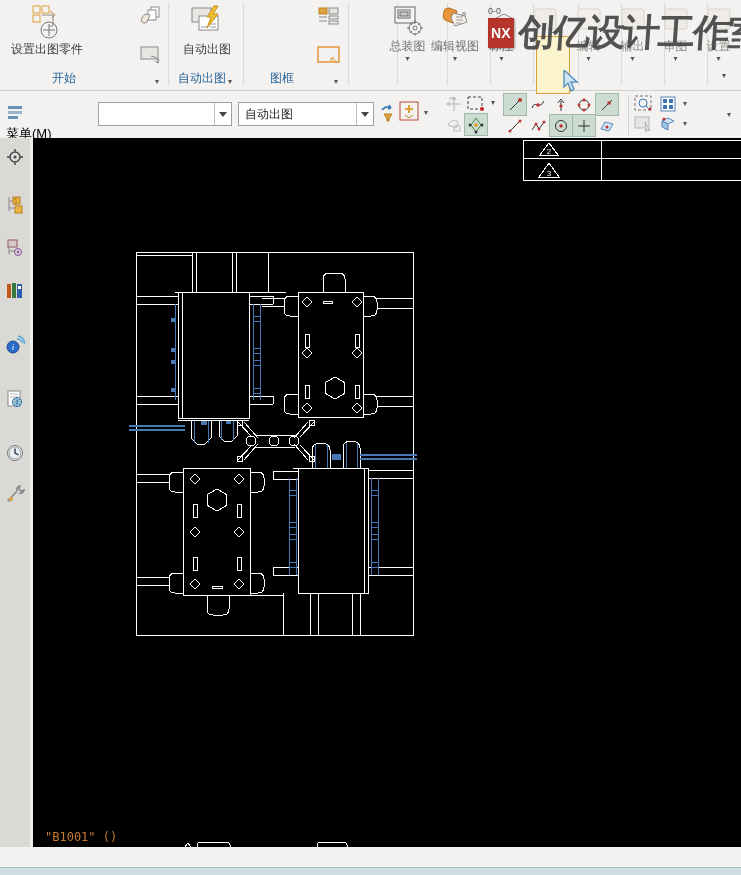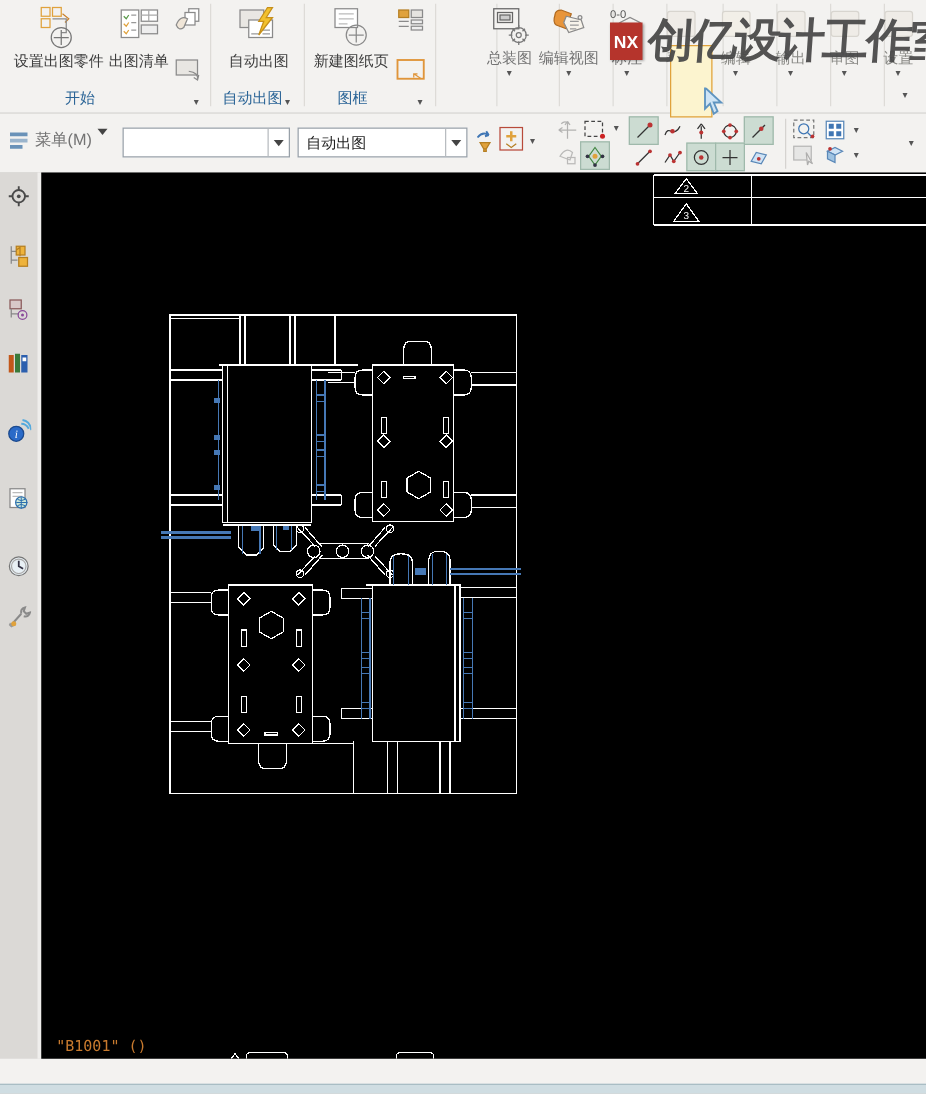--- a/index.html
+++ b/index.html
@@ -23,21 +23,21 @@
 
   
   #watermark{position:absolute;left:476px;top:6px;height:54px;right:0;display:flex;align-items:center;z-index:40;pointer-events:none;padding-left:12px;}
   #wm-logo{width:28px;height:30px;background:#b5342c;color:#fff;font-weight:bold;font-size:14px;display:flex;align-items:center;justify-content:center;box-shadow:1px 1px 2px rgba(0,0,0,.35);}
   #wm-text{font-family:"Liberation Serif",serif;font-weight:bold;font-size:37px;color:#474747;letter-spacing:-2px;transform:skewX(-4deg);white-space:nowrap;opacity:.93;margin-left:4px;overflow:hidden;}
 
   #cursor{position:absolute;left:560px;top:70px;z-index:60;}
 
   
   #toolbar2{position:absolute;left:0;top:91px;width:741px;height:47px;background:#f3f2f0;border-bottom:1px solid #c8c6c3;}
-  #menu-btn{position:absolute;left:6px;top:12px;display:flex;align-items:flex-start;gap:4px;font-size:13px;color:#737373;}
+  #menu-btn{position:absolute;left:6px;top:12px;display:flex;align-items:flex-start;gap:4px;font-size:13px;color:#000000;flex-direction:column;}
   .combo{position:absolute;top:11px;height:22px;background:#fff;border:1px solid #98a0a8;display:flex;align-items:center;}
   .combo .val{flex:1;font-size:12px;color:#222;padding-left:6px;white-space:nowrap;overflow:hidden;}
   .combo .cbar{width:16px;height:100%;border-left:1px solid #b8bcc0;display:flex;align-items:center;justify-content:center;}
   .tri{width:0;height:0;border-left:4px solid transparent;border-right:4px solid transparent;border-top:5px solid #444;}
   .t2i{position:absolute;width:20px;height:20px;display:flex;align-items:center;justify-content:center;}
   .snapcell{position:absolute;width:22px;height:21px;display:flex;align-items:center;justify-content:center;border:1px solid transparent;}
   .snapcell.sel{background:#ccdcd2;border:1px solid #9fb9ab;}
   .t2sep{position:absolute;top:95px;height:40px;width:1px;background:#d5d3d0;}
   .mini-arrow{position:absolute;font-size:8px;color:#555;}
 
@@ -80,35 +80,20 @@
             <rect x="13" y="2" width="7" height="7" stroke="#e0a23c"></rect>
             <rect x="4" y="11" width="7" height="7" stroke="#e0a23c"></rect>
           <path d="M21,7 l5,4 -3,3" stroke="#c9822e"></path>
           <path d="M13,11 h11 v11 h-4" stroke="#8a8a8a"></path>
           <circle cx="20" cy="26" r="8" stroke="#777"></circle>
             <path d="M20,20 v12 M14,26 h12" stroke="#777"></path>
         </svg>
       </span>
       <span class="lb">设置出图零件</span>
     </div>
-    <div class="bigbtn" style="left:86px;width:50px">
-      <span class="ic">
-        <svg width="36" height="36" viewBox="0 0 36 36" fill="none">
-          <rect x="4" y="4" width="14" height="22" fill="#fff" stroke="#8a8a8a"></rect>
-          <path d="M6,9 l2,2 2,-3" stroke="#5a9a4a"></path>
-            <path d="M6,15 l2,2 2,-3" stroke="#e0a23c"></path>
-            <path d="M6,21 l2,2 2,-3" stroke="#e0a23c"></path>
-          <path d="M12,8 h4 M12,14 h4 M12,20 h4" stroke="#999"></path>
-          <rect x="20" y="4" width="13" height="9" fill="#fff" stroke="#8a8a8a"></rect>
-            <path d="M20,8 h13 M26,4 v9" stroke="#aaa"></path>
-          <rect x="20" y="16" width="13" height="7" fill="#eee" stroke="#8a8a8a"></rect>
-        </svg>
-      </span>
-      <span class="lb">出图清单</span>
-    </div>
     <div class="smcol" style="left:138px">
       <span>
         <svg width="26" height="26" viewBox="0 0 26 26" fill="none">
           <rect x="13" y="3" width="8" height="10" fill="#fff" stroke="#8a8a8a"></rect>
             <rect x="10" y="6" width="8" height="10" fill="#fff" stroke="#8a8a8a"></rect>
           <path d="M3,16 q3,-8 9,-5 l-3,7 q-4,3 -6,-2 z" stroke="#8a8a8a" fill="#f0e6d8"></path>
         </svg>
       </span>
       <span>
         <svg width="26" height="26" viewBox="0 0 26 26" fill="none">
@@ -127,31 +112,20 @@
           <rect x="12" y="12" width="19" height="14" fill="#fff" stroke="#8a8a8a"></rect>
           <path d="M23,20 h6 M23,23 h6 M14,23 h7" stroke="#999"></path>
           <polygon points="27,2 20,13 24,13 20,24 31,10 26,10 31,2" fill="#f2c12e" stroke="#c68f1a"></polygon>
         </svg>
       </span>
       <span class="lb">自动出图</span>
     </div>
     <span class="grouplabel" style="left:178px">自动出图</span>
     <span class="garrow" style="left:228px">▾</span>
 
-    <div class="bigbtn" style="left:248px;width:66px">
-      <span class="ic">
-        <svg width="36" height="36" viewBox="0 0 36 36" fill="none">
-          <rect x="5" y="3" width="18" height="15" fill="#fff" stroke="#8a8a8a"></rect>
-          <path d="M8,7 h12 M8,11 h12 M8,15 h7" stroke="#bbb"></path>
-          <circle cx="22" cy="24" r="8" stroke="#8a8a8a"></circle>
-            <path d="M22,18 v12 M16,24 h12" stroke="#8a8a8a"></path>
-        </svg>
-      </span>
-      <span class="lb">新建图纸页</span>
-    </div>
     <div class="smcol" style="left:316px">
       <span>
         <svg width="26" height="26" viewBox="0 0 26 26" fill="none">
           <rect x="3" y="4" width="8" height="6" fill="#e0a23c" stroke="#b57f22"></rect>
             <rect x="13" y="4" width="9" height="6" fill="#e6e4e0" stroke="#8a8a8a"></rect>
           <rect x="13" y="12" width="9" height="3" fill="#eee" stroke="#8a8a8a"></rect>
             <rect x="13" y="17" width="9" height="3" fill="#eee" stroke="#8a8a8a"></rect>
           <path d="M3,13 h8 M3,17 h8" stroke="#8a8a8a"></path>
         </svg>
       </span>

